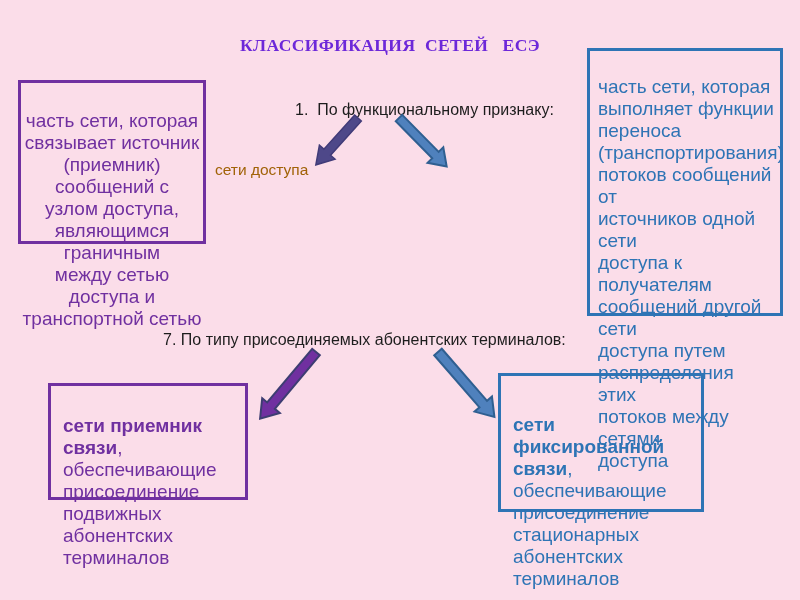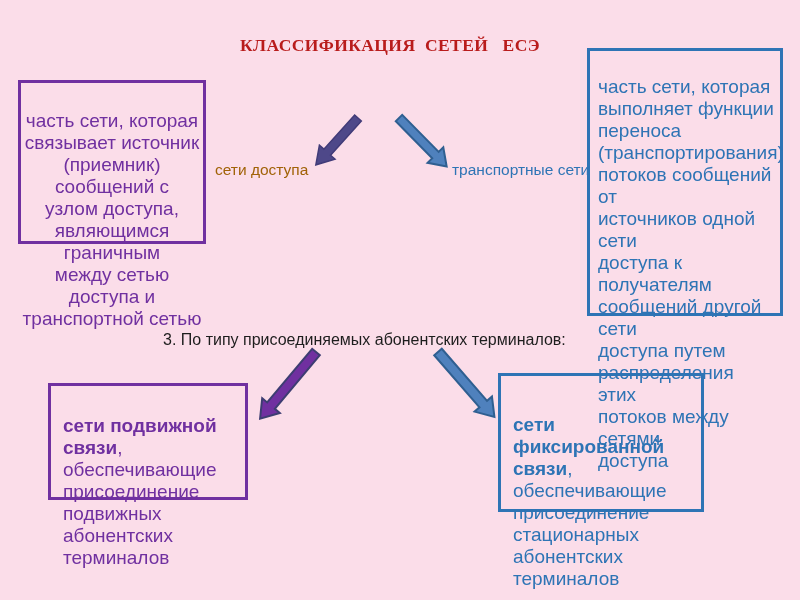--- a/index.html
+++ b/index.html
@@ -9,21 +9,21 @@
     background:#fbdde9;
     overflow:hidden;
     font-family:"Liberation Sans", sans-serif;
   }
   .title{
     position:absolute;
     left:240px;top:35px;
     font-family:"Liberation Serif", serif;
     font-weight:bold;
     font-size:17.5px;
-    color:#b91c1c;
+    color:#6d28d9;
     white-space:pre;
     letter-spacing:0.4px;
   }
   .defbox{
     position:absolute;
     box-sizing:border-box;
     white-space:pre-line;
     font-size:19px;
     line-height:22px;
   }
@@ -96,52 +96,52 @@
 потоков сообщений от
 источников одной сети
 доступа к получателям
 сообщений другой сети
 доступа путем
 распределения этих
 потоков между сетями
 доступа</span>
   </div>
 
+  <div class="numbered item1">1.  По функциональному признаку:</div>
 
   <svg class="arr" style="left:300px;top:112px" width="66" height="64">
     <g transform="translate(58,6) rotate(132)">
       <path d="M0,-4.5 L46,-4.5 L46,-10.5 L63,0 L46,10.5 L46,4.5 L0,4.5 Z" fill="#4e4889" stroke="#413b78" stroke-width="1.5"></path>
     </g>
   </svg>
 
   <svg class="arr" style="left:393px;top:112px" width="64" height="64">
     <g transform="translate(6,6) rotate(45.5)">
       <path d="M0,-4.5 L52,-4.5 L52,-11 L68,0 L52,11 L52,4.5 L0,4.5 Z" fill="#4f81bd" stroke="#2f5f91" stroke-width="2"></path>
     </g>
   </svg>
 
   <div class="branch-label label-access">сети доступа</div>
-  <div class="branch-label label-transport">транспортные сети</div>
 
-  <div class="numbered item2">3. По типу присоединяемых абонентских терминалов:</div>
+  <div class="numbered item2">7. По типу присоединяемых абонентских терминалов:</div>
 
   <svg class="arr" style="left:252px;top:346px" width="74" height="80">
     <g transform="translate(64,6) rotate(130)">
       <path d="M0,-5 L70,-5 L70,-11.5 L87,0 L70,11.5 L70,5 L0,5 Z" fill="#7030a0" stroke="#3d3d72" stroke-width="2"></path>
     </g>
   </svg>
 
   <svg class="arr" style="left:431px;top:346px" width="74" height="80">
     <g transform="translate(7,6) rotate(49)">
       <path d="M0,-5 L69,-5 L69,-11.5 L86,0 L69,11.5 L69,5 L0,5 Z" fill="#4f81bd" stroke="#2f5f91" stroke-width="2"></path>
     </g>
   </svg>
 
   <div class="defbox box-mobile">
-    <b>сети подвижной связи</b><span>,
+    <b>сети приемник связи</b><span>,
 обеспечивающие
 присоединение
 подвижных абонентских
 терминалов</span>
   </div>
 
   <div class="defbox box-fixed">
     <b>сети фиксированной
 связи</b><span>,
 обеспечивающие

